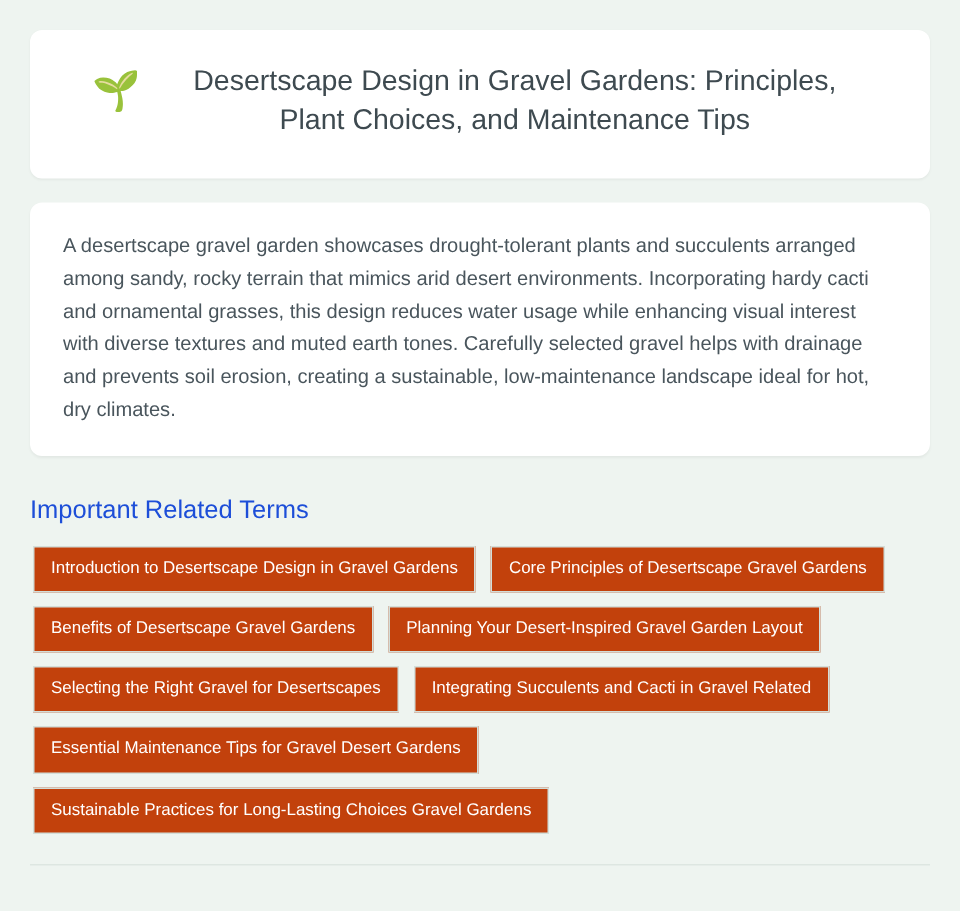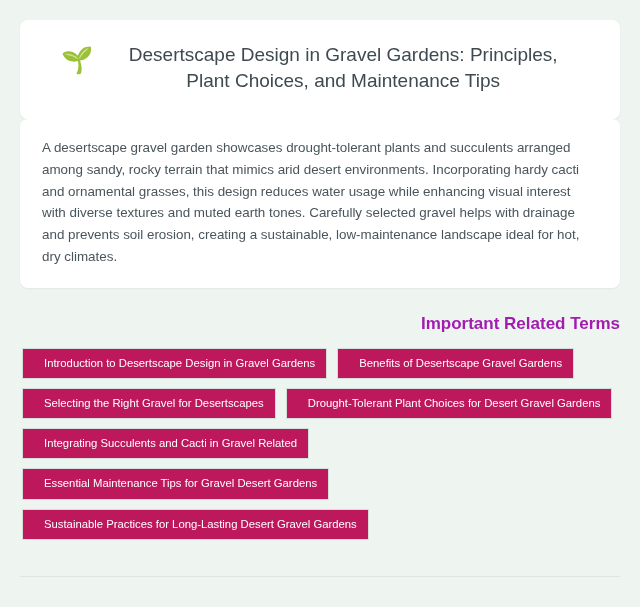--- a/index.html
+++ b/index.html
@@ -48,50 +48,51 @@
     text-align: center;
     line-height: 1.35;
     font-weight: normal;
     margin: 0;
     max-width: 470px;
   }
   
   .summary-card {
     background: #ffffff;
     border-radius: 8px;
+    margin-top: 16px;
     padding: 18px 22px 20px 22px;
     box-shadow: 0 1px 2px rgba(0,0,0,0.05);
   }
   .summary-text {
     font-size: 13.4px;
     line-height: 1.62;
     color: #49555c;
     margin: 0;
   }
   
   .terms-heading {
-    text-align: right;
+    text-align: left;
     font-size: 17px;
-    color: #a21caf;
-    font-weight: bold;
+    color: #1d4ed8;
+    font-weight: normal;
     margin: 26px 0 14px 0;
   }
   .terms-wrap {
     display: flex;
     flex-wrap: wrap;
     gap: 9px 10px;
     align-content: flex-start;
     padding: 0 2px;
   }
   .term-chip {
-    background: #be185d;
+    background: #c2410c;
     color: #ffffff;
     font-size: 11.3px;
     line-height: 1;
-    padding: 9px 11px 9px 21px;
+    padding: 9px 11px 9px 11px;
     border-radius: 0;
     border: 1px solid #d3ded9;
     white-space: nowrap;
     cursor: pointer;
   }
   
   .footer {
     margin-top: auto;
     border-top: 1px solid #dde6e1;
     padding: 14px 10px 16px 0;
@@ -111,25 +112,26 @@
   </div>
 
   <div class="summary-card">
     <p class="summary-text">A desertscape gravel garden showcases drought-tolerant plants and succulents arranged among sandy, rocky terrain that mimics arid desert environments. Incorporating hardy cacti and ornamental grasses, this design reduces water usage while enhancing visual interest with diverse textures and muted earth tones. Carefully selected gravel helps with drainage and prevents soil erosion, creating a sustainable, low-maintenance landscape ideal for hot, dry climates.</p>
   </div>
 
   <h2 class="terms-heading">Important Related Terms</h2>
 
   <div class="terms-wrap">
     <span class="term-chip">Introduction to Desertscape Design in Gravel Gardens</span>
+    <span class="term-chip">Core Principles of Desertscape Gravel Gardens</span>
     <span class="term-chip">Benefits of Desertscape Gravel Gardens</span>
+    <span class="term-chip">Planning Your Desert-Inspired Gravel Garden Layout</span>
     <span class="term-chip">Selecting the Right Gravel for Desertscapes</span>
-    <span class="term-chip">Drought-Tolerant Plant Choices for Desert Gravel Gardens</span>
     <span class="term-chip">Integrating Succulents and Cacti in Gravel Related</span>
     <span class="term-chip">Essential Maintenance Tips for Gravel Desert Gardens</span>
-    <span class="term-chip">Sustainable Practices for Long-Lasting Desert Gravel Gardens</span>
+    <span class="term-chip">Sustainable Practices for Long-Lasting Choices Gravel Gardens</span>
   </div>
 
   <div class="footer">
     
   </div>
 
 </div>
 
 </body></html>

